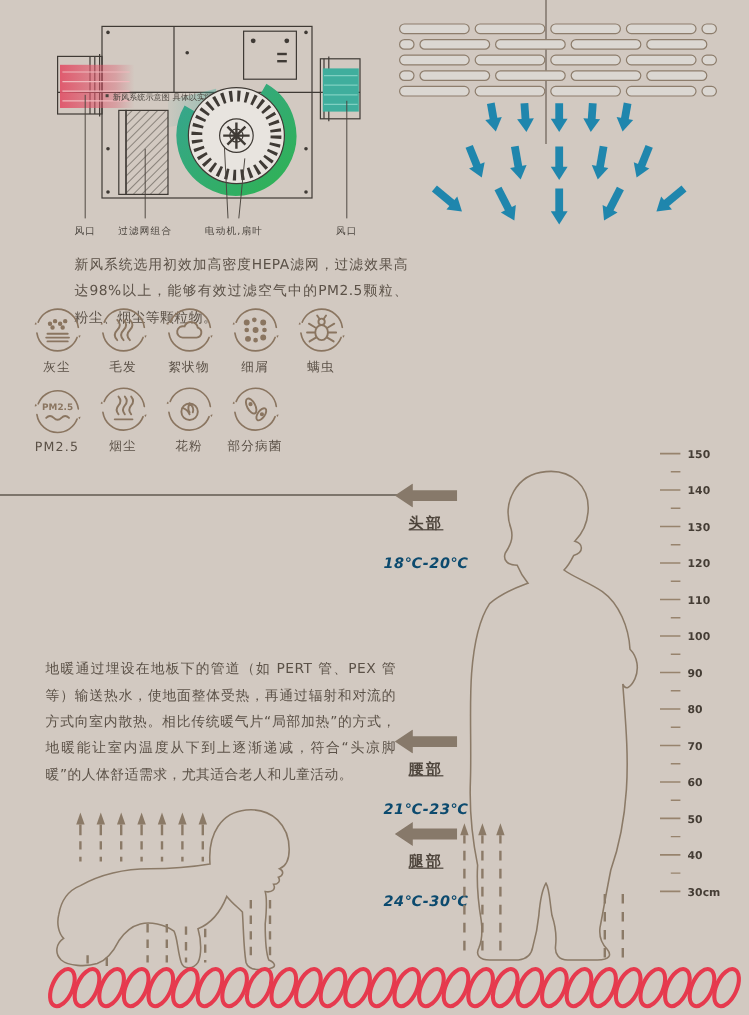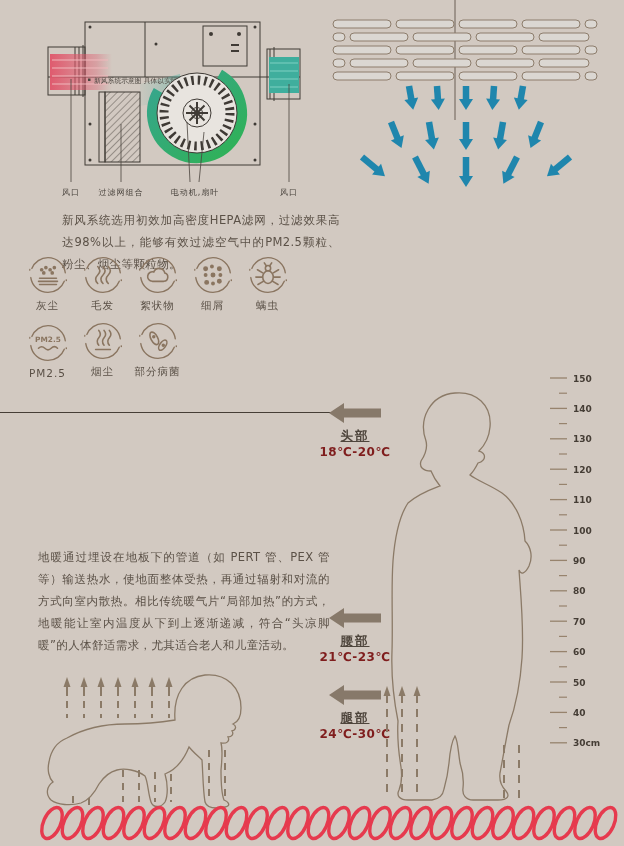--- a/index.html
+++ b/index.html
@@ -18,21 +18,21 @@
   }
   #hepa-para{left:38px;top:209px;width:278px;margin-left:24px;}
   #floor-para{left:38px;top:546px;width:292px;}
   .pollutant-row{position:absolute;left:20px;display:flex;align-items:flex-end;}
   .pollutant{width:55px;display:flex;flex-direction:column;align-items:center;}
   .pollutant .plabel{margin-top:5px;font-size:10.5px;color:#5a5046;letter-spacing:1px;white-space:nowrap;}
   #head-level-line{left:0;top:412px;width:334px;height:1px;background:#463e36;}
   .temp-zone{position:absolute;left:316px;width:78px;text-align:center;}
   .temp-zone .block-arrow{display:block;margin:0 auto;}
   .temp-part{margin-top:5px;font-size:12.5px;font-weight:bold;color:#4e453c;letter-spacing:2px;text-decoration:underline;}
-  .temp-range{margin-top:0;font-size:12px;font-weight:bold;color:#7f1d1d;letter-spacing:.5px;}
+  .temp-range{margin-top:17px;font-size:12px;font-weight:bold;color:#0c4a6e;letter-spacing:.5px;font-style:italic;}
   svg{display:block;}
   text{font-family:"DejaVu Sans","Liberation Sans",sans-serif;}
 </style>
 </head>
 <body>
 
 <div id="page">
 
   <svg id="unit-svg" class="abs" style="left:28px;top:4px" width="290" height="200" viewBox="0 0 290 200">
     <defs>
@@ -317,20 +317,32 @@
       <div class="pollutant">
         <svg width="38" height="38" viewBox="0 0 36 36">
            <g fill="none" stroke="#8a7560" stroke-width="1.5" stroke-linecap="round">
              <circle cx="18" cy="18" r="16.5" stroke-width="1.3" stroke-dasharray="43 8.8" stroke-dashoffset="-6"></circle>
              <path d="M14 8 q3 3.5 0 7 q-3 3.5 0 7 M19 8 q3 3.5 0 7 q-3 3.5 0 7 M24 8 q3 3.5 0 7 q-3 3.5 0 7 M11 26 h14"></path>
            </g>
            <path d="M34.4 22.5 l2.8 -0.8 l-2.1 2.4 z" fill="#8a7560"></path>
            <path d="M1.6 13.5 l-2.8 0.8 l2.1 -2.4 z" fill="#8a7560"></path>
          </svg>
          <div class="plabel">烟尘</div>
+      </div>
+      <div class="pollutant">
+        <svg width="38" height="38" viewBox="0 0 36 36">
+           <g fill="none" stroke="#8a7560" stroke-width="1.5" stroke-linecap="round">
+             <circle cx="18" cy="18" r="16.5" stroke-width="1.3" stroke-dasharray="43 8.8" stroke-dashoffset="-6"></circle>
+             <circle cx="18" cy="20" r="6.5"></circle>
+            <path d="M18 13.5 q-2 4 0 7 M18 13.5 q4 3 2.5 7 M12.5 17 q4 1.5 5.5 5"></path>
+           </g>
+           <path d="M34.4 22.5 l2.8 -0.8 l-2.1 2.4 z" fill="#8a7560"></path>
+           <path d="M1.6 13.5 l-2.8 0.8 l2.1 -2.4 z" fill="#8a7560"></path>
+         </svg>
+         <div class="plabel">花粉</div>
       </div>
       <div class="pollutant">
         <svg width="38" height="38" viewBox="0 0 36 36">
            <g fill="none" stroke="#8a7560" stroke-width="1.5" stroke-linecap="round">
              <circle cx="18" cy="18" r="16.5" stroke-width="1.3" stroke-dasharray="43 8.8" stroke-dashoffset="-6"></circle>
              <ellipse cx="14.5" cy="15.5" rx="3.2" ry="6.5" transform="rotate(-28 14.5 15.5)"></ellipse>
             <ellipse cx="22.5" cy="22" rx="2.8" ry="5.5" transform="rotate(35 22.5 22)"></ellipse>
             <circle class="f" cx="14" cy="14" r=".9" fill="#8a7560"></circle>
             <circle class="f" cx="23" cy="22" r=".9" fill="#8a7560"></circle>
            </g>

